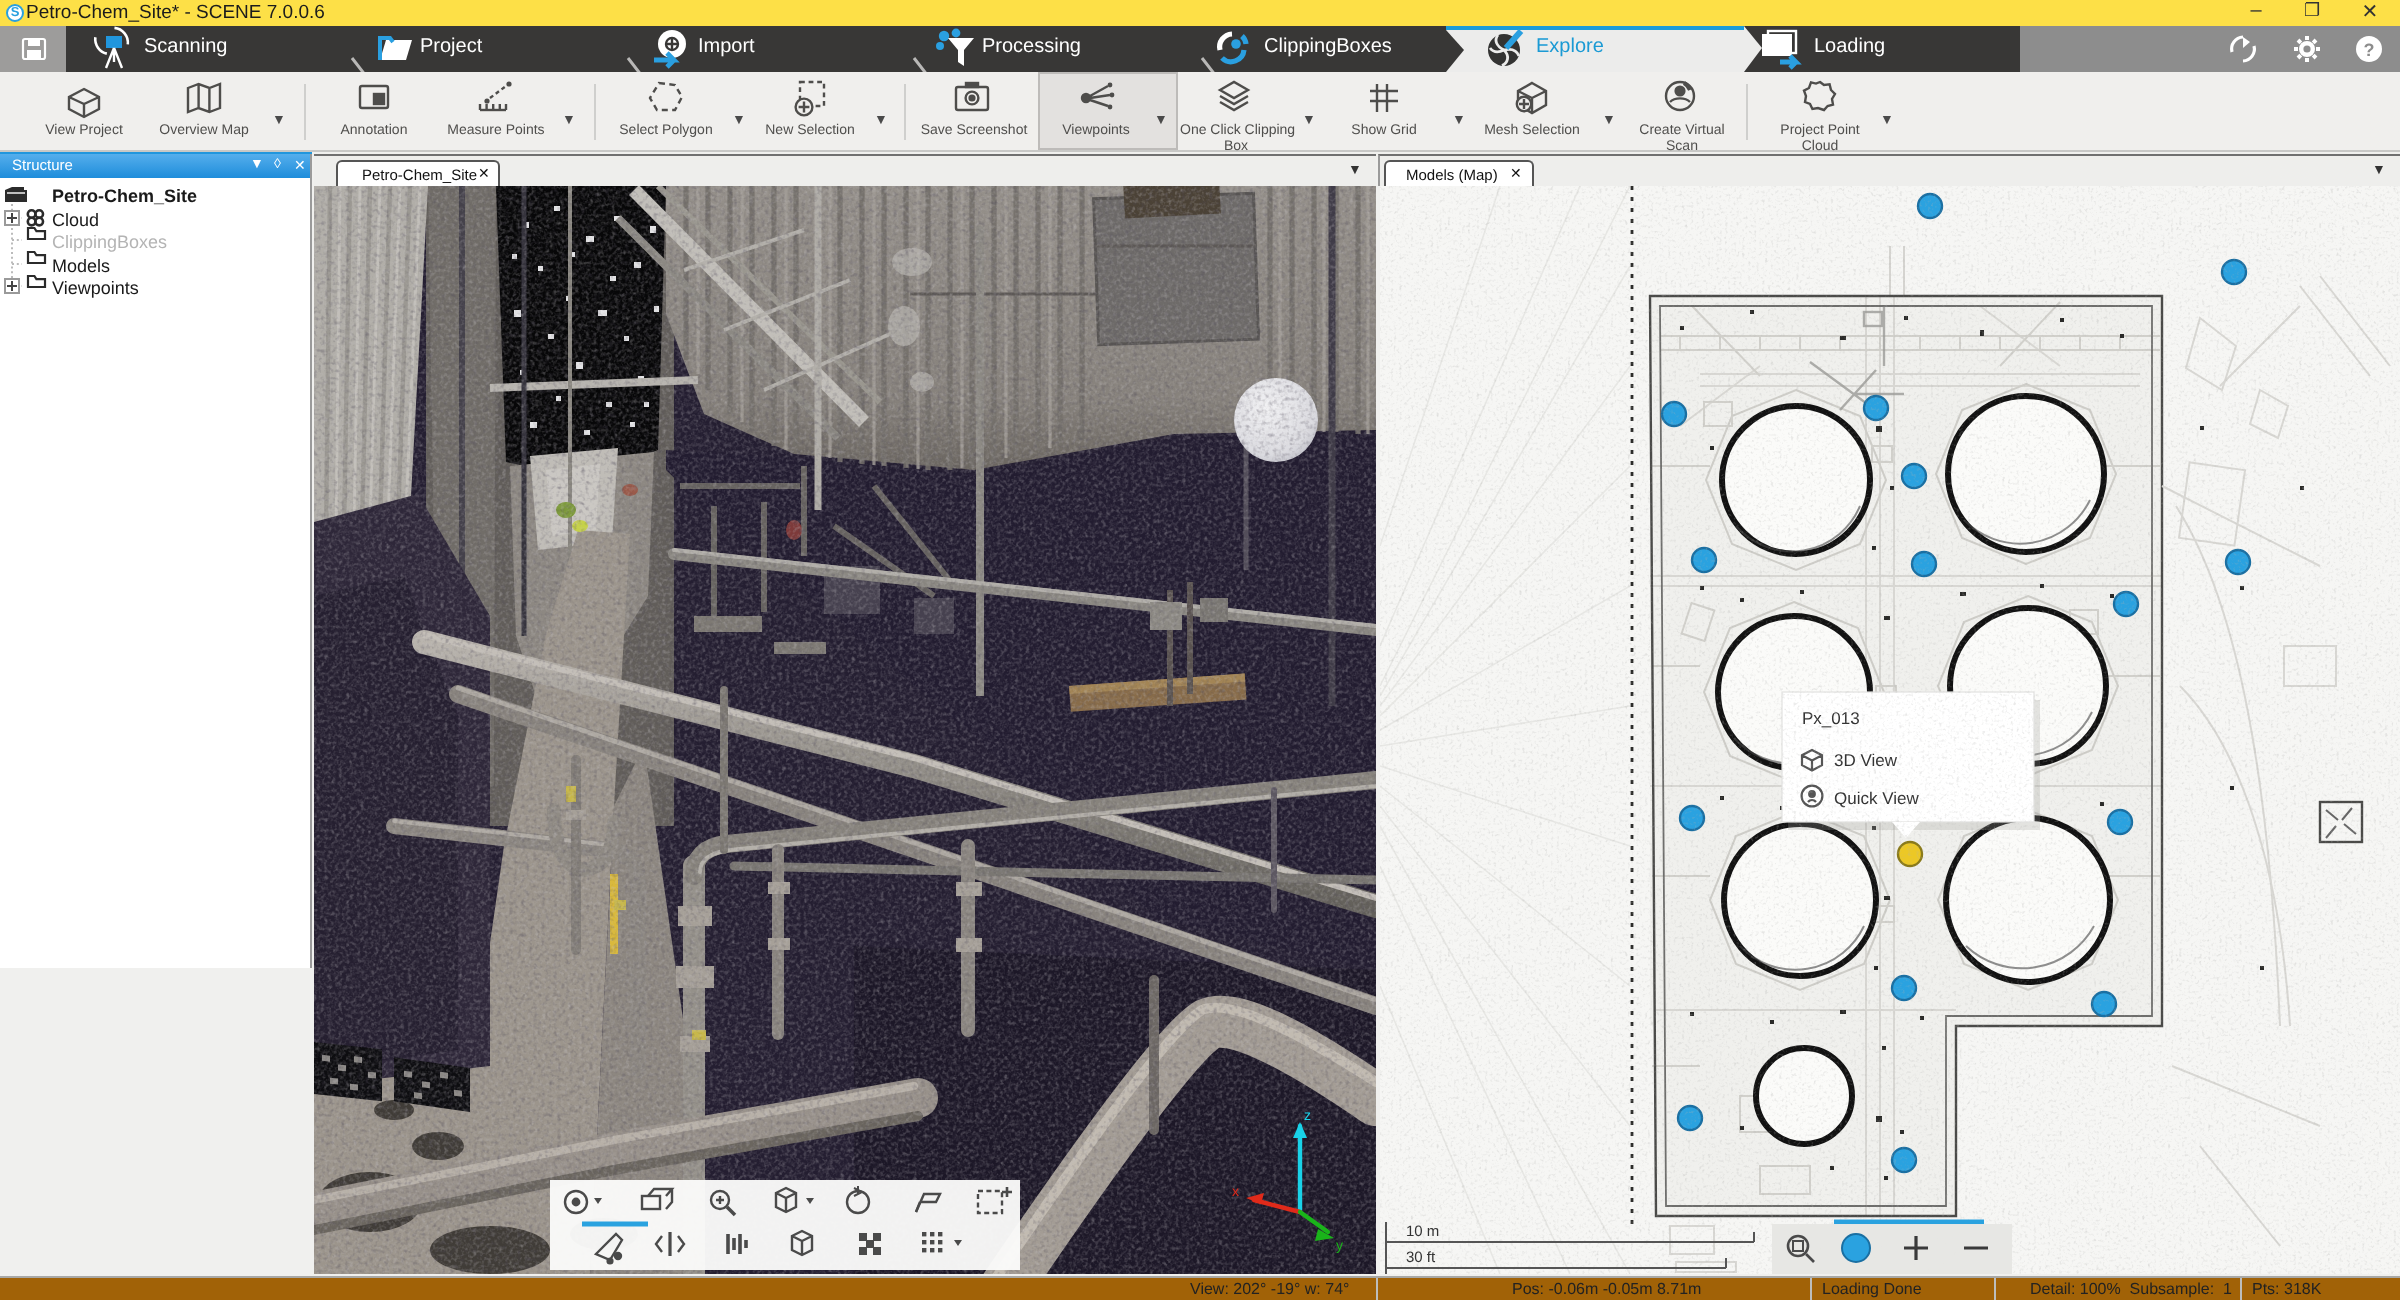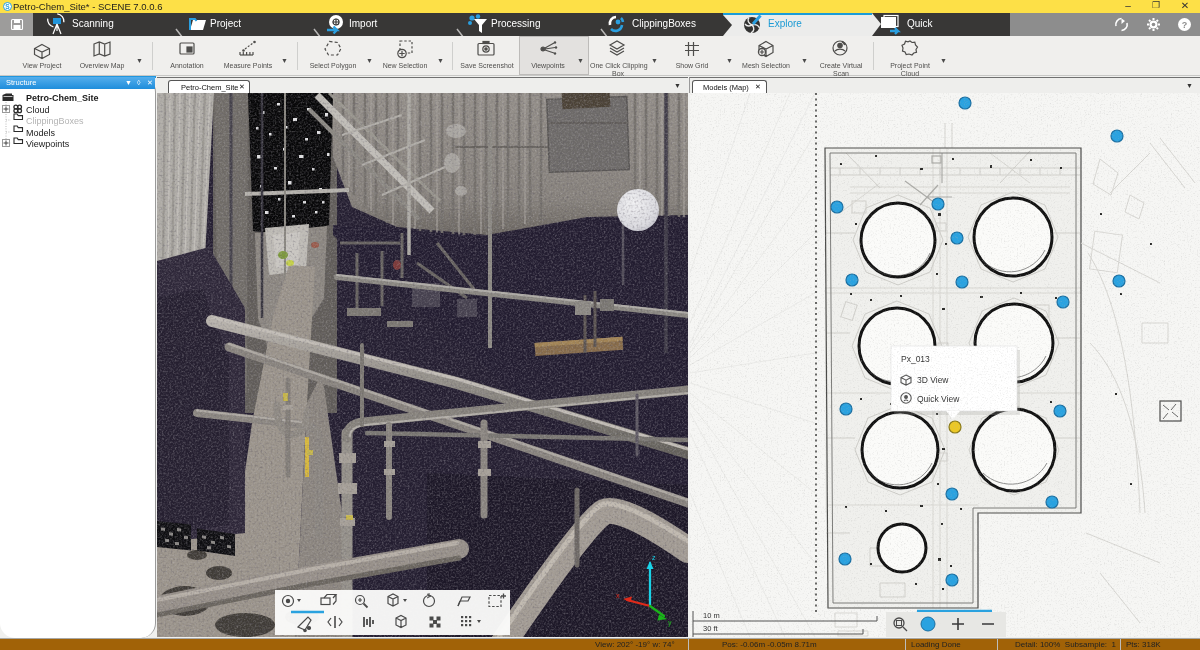--- a/index.html
+++ b/index.html
@@ -23,21 +23,21 @@
 
 
 #ribbon { left:0; top:36px; width:1200px; height:40px; background:#f0efed; border-bottom:1px solid #c8c8c6; }
 .rgroup { position:absolute; top:2px; text-align:center; color:#4f4e4c; font-size:7px; }
 .rlabel { position:absolute; width:100%; top:24px; line-height:7.5px; white-space:nowrap; }
 .rsep { position:absolute; top:6px; width:1px; height:28px; background:#cfcfcd; }
 .rdrop { position:absolute; font-size:7px; color:#4a4a4a; }
 #vp-box { left:519px; top:0px; width:70px; height:39px; background:#e3e1df; border:1px solid #bdbbb9; }
 
 
-#lpanel { left:0; top:77px; width:156px; height:561px; background:#fff; border-right:1px solid #9a9a9a;border-radius:15px; }
+#lpanel { left:0; top:77px; width:156px; height:407px; background:#fff; border-right:1px solid #9a9a9a; }
 #lhead { left:0; top:0px; width:155px; height:12px; background:linear-gradient(#55aeec,#1e8ddb); color:#fff; font-size:7.5px; padding:1px 0 0 6px; }
 .hicon { position:absolute; color:#fff; font-size:7px; top:2px; }
 .trow { position:absolute; left:0; font-size:9px; color:#1a1a1a; height:11px; }
 
 
 #cstrip { left:157px; top:77px; width:531px; height:16px; background:#eeeeec; border-top:1px solid #707070; }
 .vtab { position:absolute; top:2px; height:14px; background:#fff; border:1px solid #555; border-bottom:none; border-radius:3px 3px 0 0; font-size:7.5px; color:#111; }
 #view3d { left:157px; top:93px; width:531px; height:544px; background:#241f30; }
 
 #rstrip { left:689px; top:77px; width:511px; height:16px; background:#eeeeec; border-top:1px solid #707070; border-left:1px solid #9a9a9a; }
@@ -139,21 +139,21 @@
         </svg>
       <span class="tablabel" style="left:26px;">Explore</span></div>
     <div class="abs" style="left:872px;top:0px;"><svg width="14" height="23">
           <path d="M0 0 L9 11 L0 23 Z" fill="#ececeb"></path>
         </svg></div>
     <div class="abs tab" style="left:878px;"><svg width="26" height="23">
           <rect x="3" y="4" width="15" height="11" fill="#fff"></rect>
           <rect x="6" y="2.5" width="14" height="11" fill="none" stroke="#fff" stroke-width="1.2"></rect>
           <path d="M12 18 h8 l-3 -3 M20 18 l-3 3" stroke="#2a9fe0" stroke-width="2.4" fill="none"></path>
         </svg>
-      <span class="tablabel" style="left:29px;">Quick</span></div>
+      <span class="tablabel" style="left:29px;">Loading</span></div>
 
     <div class="abs gicon" style="left:1114px;"><svg width="15" height="15">
           <g fill="none" stroke="#fff" stroke-width="1.6">
             <path d="M7.5 1.5 A6 6 0 0 0 2 9"></path>
             <path d="M7.5 13.5 A6 6 0 0 0 13 6"></path>
           </g>
           <path d="M7.5 1.5 L11 4 L7.5 7 Z" fill="#fff"></path>
         </svg></div>
     <div class="abs gicon" style="left:1146px;"><svg width="15" height="15">
           <g fill="#fff">
@@ -909,21 +909,21 @@
     <circle cx="238" cy="531" r="7" fill="#2aa2e0" stroke="#1a6fa2" stroke-width="1"></circle>
     <g stroke="#3a3a3a" stroke-width="1.6">
           <path d="M262 531 h12 M268 525 v12 M292 531 h12"></path>
         </g>
   </svg>
   </div>
 
   <div class="abs" id="statusbar">
     <div class="st" style="left:595px;">View: 202° -19° w: 74°</div>
     <div class="stsep" style="left:688px;"></div>
-    <div class="st" style="left:722px;">Pos: -0.06m -0.05m 8.71m</div>
+    <div class="st" style="left:756px;">Pos: -0.06m -0.05m 8.71m</div>
     <div class="stsep" style="left:905px;"></div>
     <div class="st" style="left:911px;">Loading Done</div>
     <div class="stsep" style="left:997px;"></div>
     <div class="st" style="left:1003px;margin-left:12px;">Detail: 100%&nbsp; Subsample:&nbsp; 1</div>
     <div class="stsep" style="left:1120px;"></div>
     <div class="st" style="left:1126px;">Pts: 318K</div>
   </div>
 </div>
 
 </body></html>

